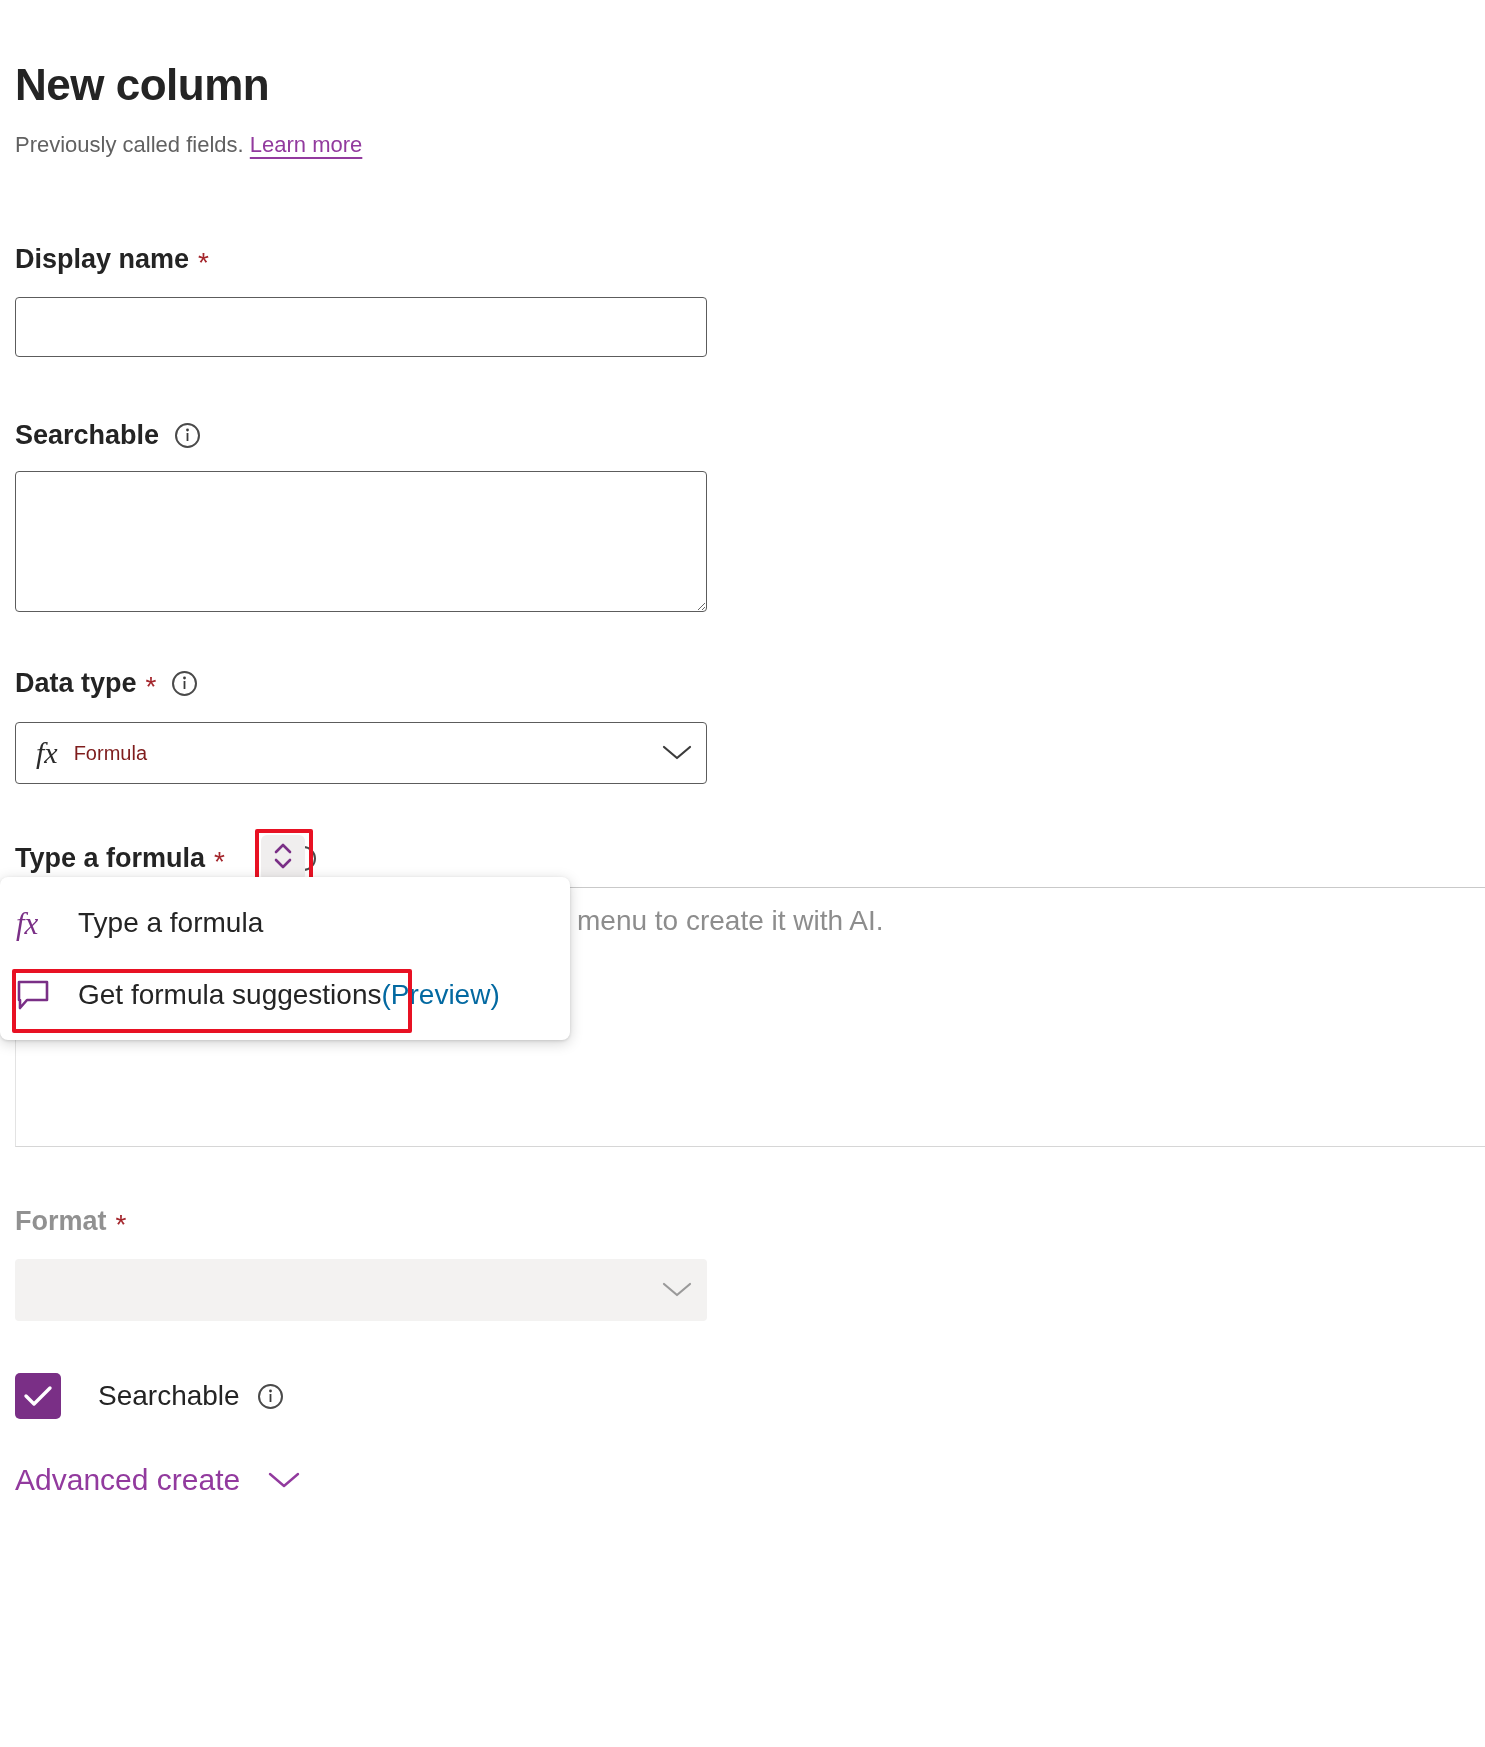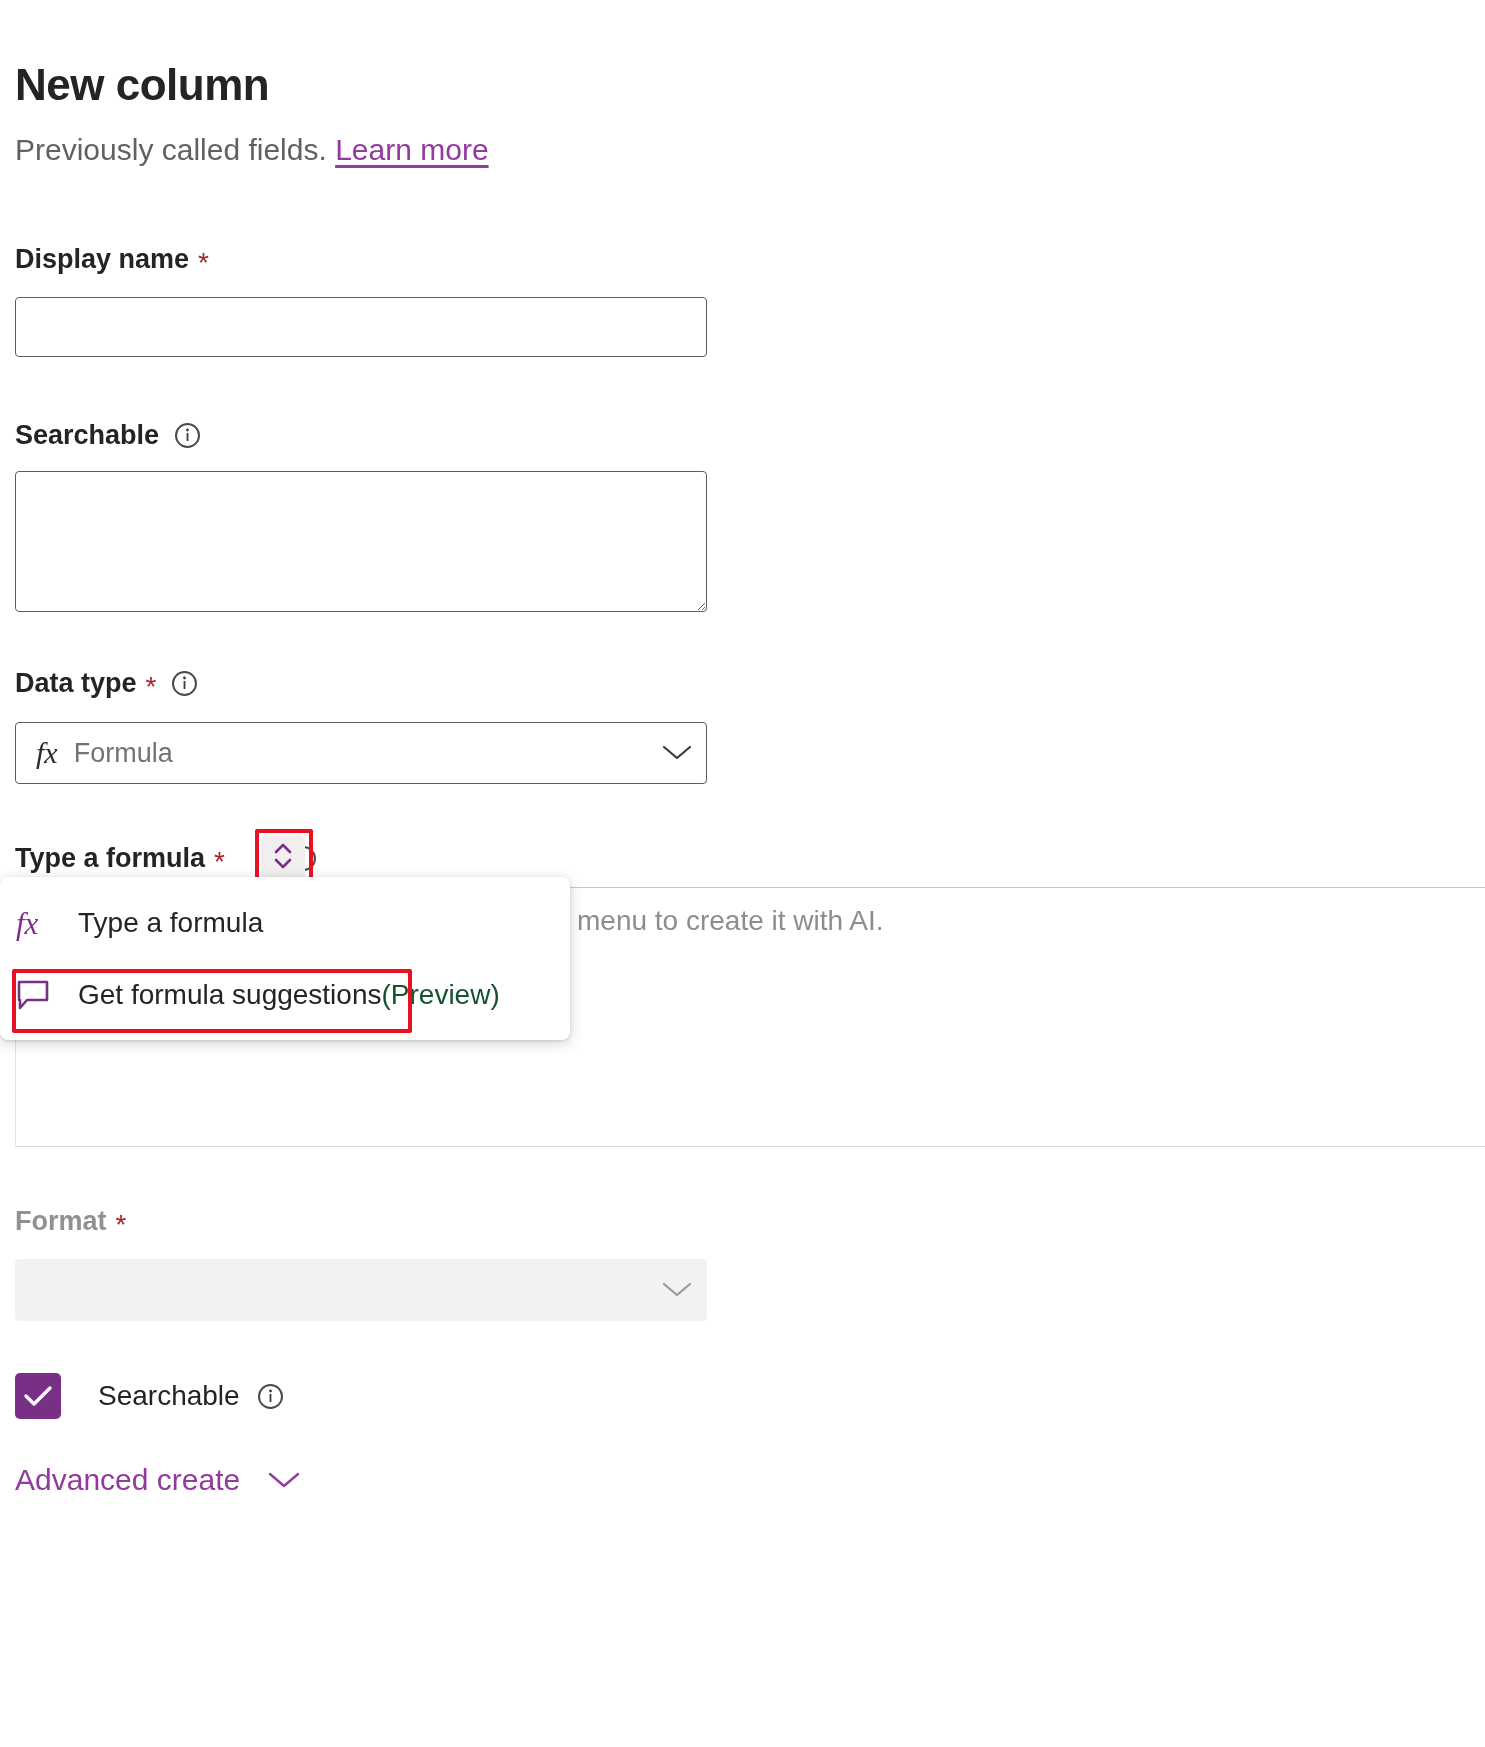--- a/index.html
+++ b/index.html
@@ -31,21 +31,21 @@
     font-size: 44px;
     font-weight: 600;
     letter-spacing: -0.5px;
     color: #242424;
     line-height: 1.15;
   }
   .subtitle {
     position: absolute;
     left: 15px;
     top: 131px;
-    font-size: 30px;
+    font-size: 22px;
     color: #616161;
     line-height: 1.25;
     white-space: nowrap;
   }
   .subtitle a {
     color: #8a2be2;
     color: #923a9e;
     text-decoration: underline;
     text-underline-offset: 5px;
   }
@@ -128,22 +128,22 @@
   }
   .dropdown .fx {
     font-family: "Liberation Serif", serif;
     font-style: italic;
     font-size: 30px;
     color: #2b2b2b;
     margin-right: 16px;
     line-height: 1;
   }
   .dropdown .dd-text {
-    font-size: 27px;
-    color: #737373;
+    font-size: 20px;
+    color: #7f1d1d;
     flex: 1;
   }
   .chev {
     width: 30px;
     height: 18px;
     flex: none;
   }
 
   
   .dropdown.disabled {
@@ -230,21 +230,21 @@
     color: #7a2f86;
     line-height: 1;
   }
   .menu-item .mi-label {
     font-size: 28px;
     color: #242424;
     margin-left: 20px;
   }
   .menu-item .mi-suffix {
     font-size: 28px;
-    color: #14532d;
+    color: #0369a1;
     text-align: right;
   }
 
   
   .checkbox-row {
     position: absolute;
     left: 15px;
     top: 1373px;
     display: flex;
     align-items: center;

